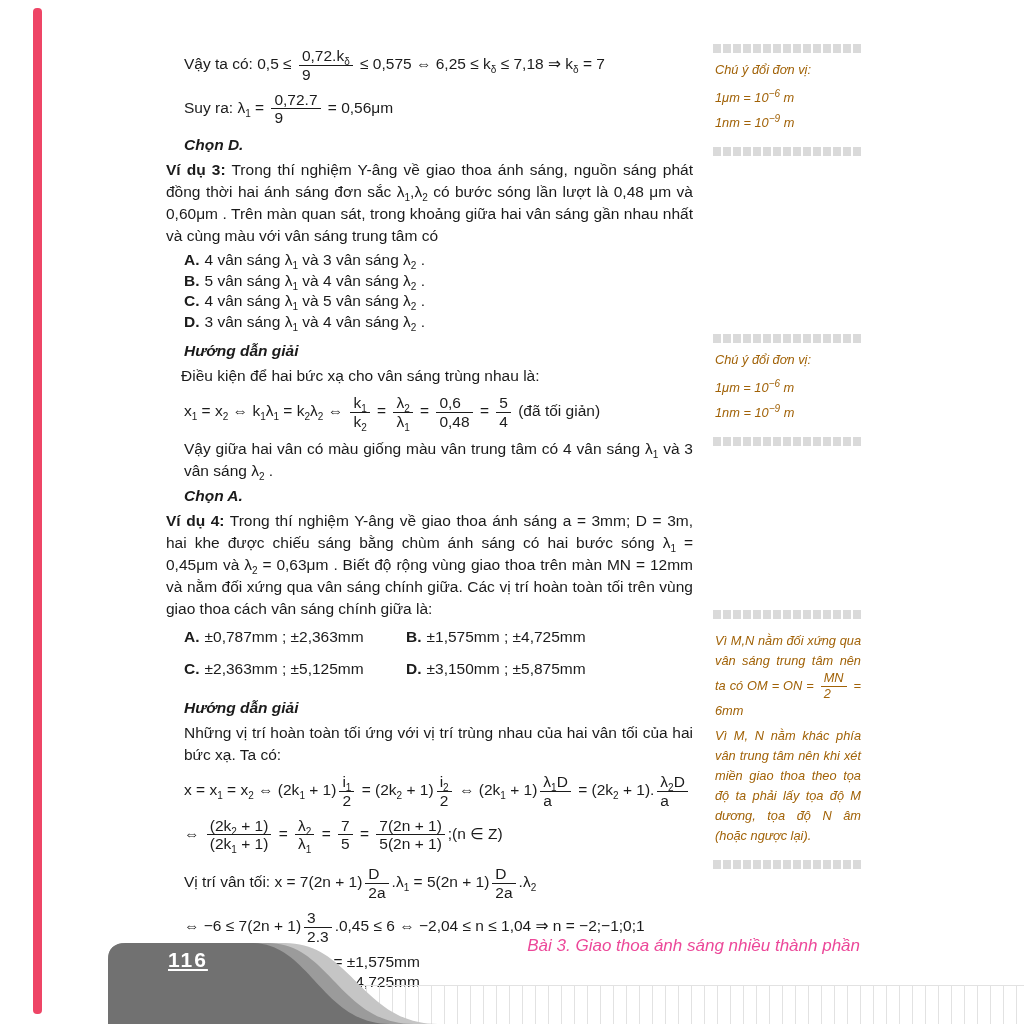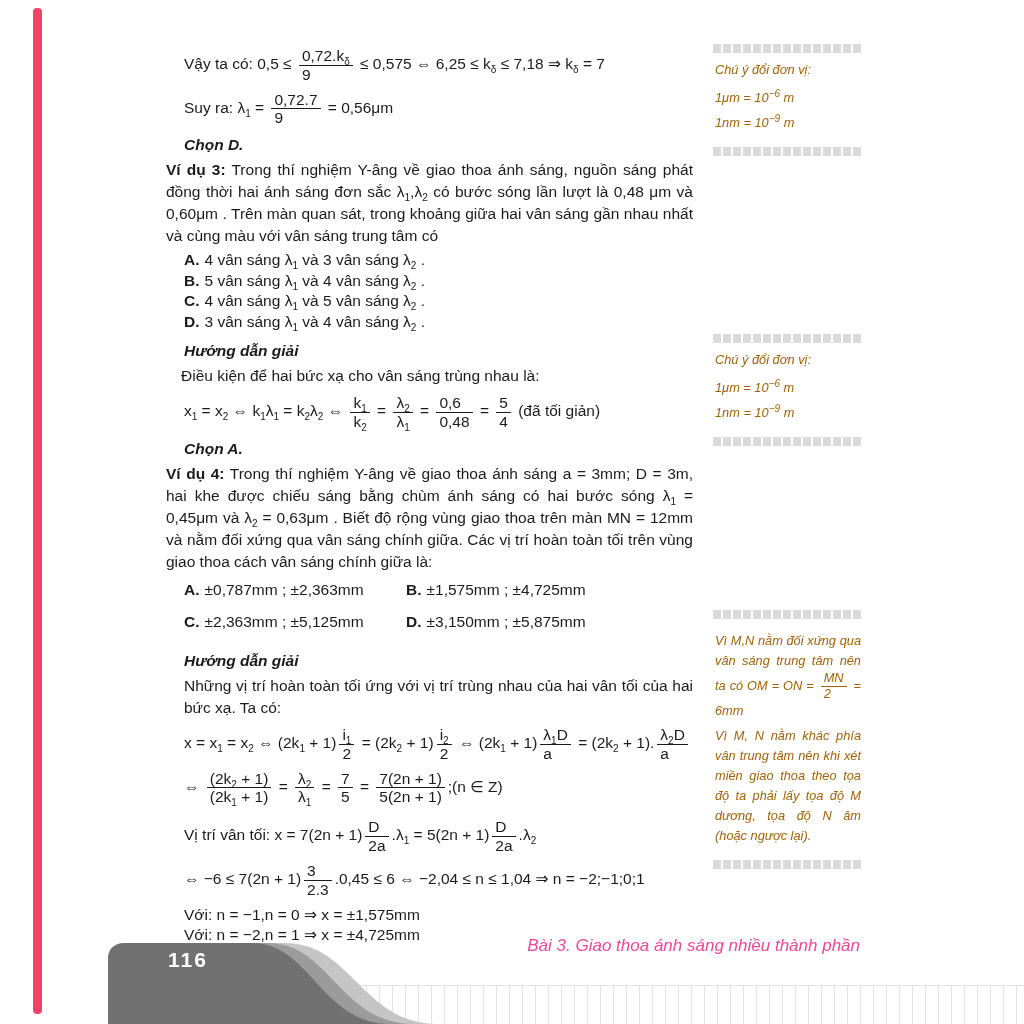--- a/index.html
+++ b/index.html
@@ -37,21 +37,21 @@
   .note .ntitle{margin-bottom:8px;}
   .note .nline{margin:5px 0;}
   .note .njust{text-align:justify;}
 
   
   .ruled{position:absolute;left:340px;right:0;top:985px;height:39px;
          border-top:1px solid #e2e2e2;
          background:repeating-linear-gradient(90deg,#e2e2e2 0 1px,transparent 1px 13px);}
   .wave{position:absolute;left:0;top:930px;width:1024px;height:94px;}
   .pagenum{position:absolute;left:168px;top:948px;color:#ffffff;font-weight:bold;
-           font-size:21px;letter-spacing:2px;}
+           font-size:21px;letter-spacing:2px;text-decoration:underline;}
   .chapter{position:absolute;right:164px;top:936px;font-style:italic;color:#ec4899;
            font-size:17px;}
 </style>
 </head>
 <body>
 
 <div class="ribbon" style="background: rgb(238, 69, 102);"></div>
 
 <div class="main">
   <div class="mathline">Vậy ta có:  0,5 ≤ <span class="frac"><span class="num">0,72.k<sub>δ</sub></span><span class="den">9</span></span> ≤ 0,575 ⇔ 6,25 ≤ k<sub>δ</sub> ≤ 7,18 ⇒ k<sub>δ</sub> = 7</div>
@@ -61,20 +61,21 @@
   <div class="para"><b>Ví dụ 3:</b><span> Trong thí nghiệm Y-âng về giao thoa ánh sáng, nguồn sáng phát đồng thời hai ánh sáng đơn sắc λ<sub>1</sub>,λ<sub>2</sub> có bước sóng lần lượt là 0,48 μm và 0,60μm . Trên màn quan sát, trong khoảng giữa hai vân sáng gần nhau nhất và cùng màu với vân sáng trung tâm có</span></div>
 
   <div class="opt"><b>A.</b><span>4 vân sáng λ<sub>1</sub> và 3 vân sáng λ<sub>2</sub> .</span></div>
   <div class="opt"><b>B.</b><span>5 vân sáng λ<sub>1</sub> và 4 vân sáng λ<sub>2</sub> .</span></div>
   <div class="opt"><b>C.</b><span>4 vân sáng λ<sub>1</sub> và 5 vân sáng λ<sub>2</sub> .</span></div>
   <div class="opt"><b>D.</b><span>3 vân sáng λ<sub>1</sub> và 4 vân sáng λ<sub>2</sub> .</span></div>
 
   <div class="heading">Hướng dẫn giải</div>
   <div class="para" style="margin-left:15px">Điều kiện để hai bức xạ cho vân sáng trùng nhau là:</div>
   <div class="mathline">x<sub>1</sub> = x<sub>2</sub> ⇔ k<sub>1</sub>λ<sub>1</sub> = k<sub>2</sub>λ<sub>2</sub> ⇔ <span class="frac"><span class="num">k<sub>1</sub></span><span class="den">k<sub>2</sub></span></span> = <span class="frac"><span class="num">λ<sub>2</sub></span><span class="den">λ<sub>1</sub></span></span> = <span class="frac"><span class="num">0,6</span><span class="den">0,48</span></span> = <span class="frac"><span class="num">5</span><span class="den">4</span></span> (đã tối giản)</div>
+  <div class="para" style="margin-left:18px">Vậy giữa hai vân có màu giống màu vân trung tâm có 4 vân sáng λ<sub>1</sub> và 3 vân sáng λ<sub>2</sub> .</div>
   <div class="chon">Chọn A.</div>
 
   <div class="para"><b>Ví dụ 4:</b><span> Trong thí nghiệm Y-âng về giao thoa ánh sáng a = 3mm; D = 3m, hai khe được chiếu sáng bằng chùm ánh sáng có hai bước sóng λ<sub>1</sub> = 0,45μm và λ<sub>2</sub> = 0,63μm . Biết độ rộng vùng giao thoa trên màn MN = 12mm và nằm đối xứng qua vân sáng chính giữa. Các vị trí hoàn toàn tối trên vùng giao thoa cách vân sáng chính giữa là:</span></div>
 
   <div class="optgrid">
     <div class="opt"><b>A.</b><span>±0,787mm ; ±2,363mm</span></div>
     <div class="opt"><b>B.</b><span>±1,575mm ; ±4,725mm</span></div>
     <div class="opt"><b>C.</b><span>±2,363mm ; ±5,125mm</span></div>
     <div class="opt"><b>D.</b><span>±3,150mm ; ±5,875mm</span></div>
   </div>

